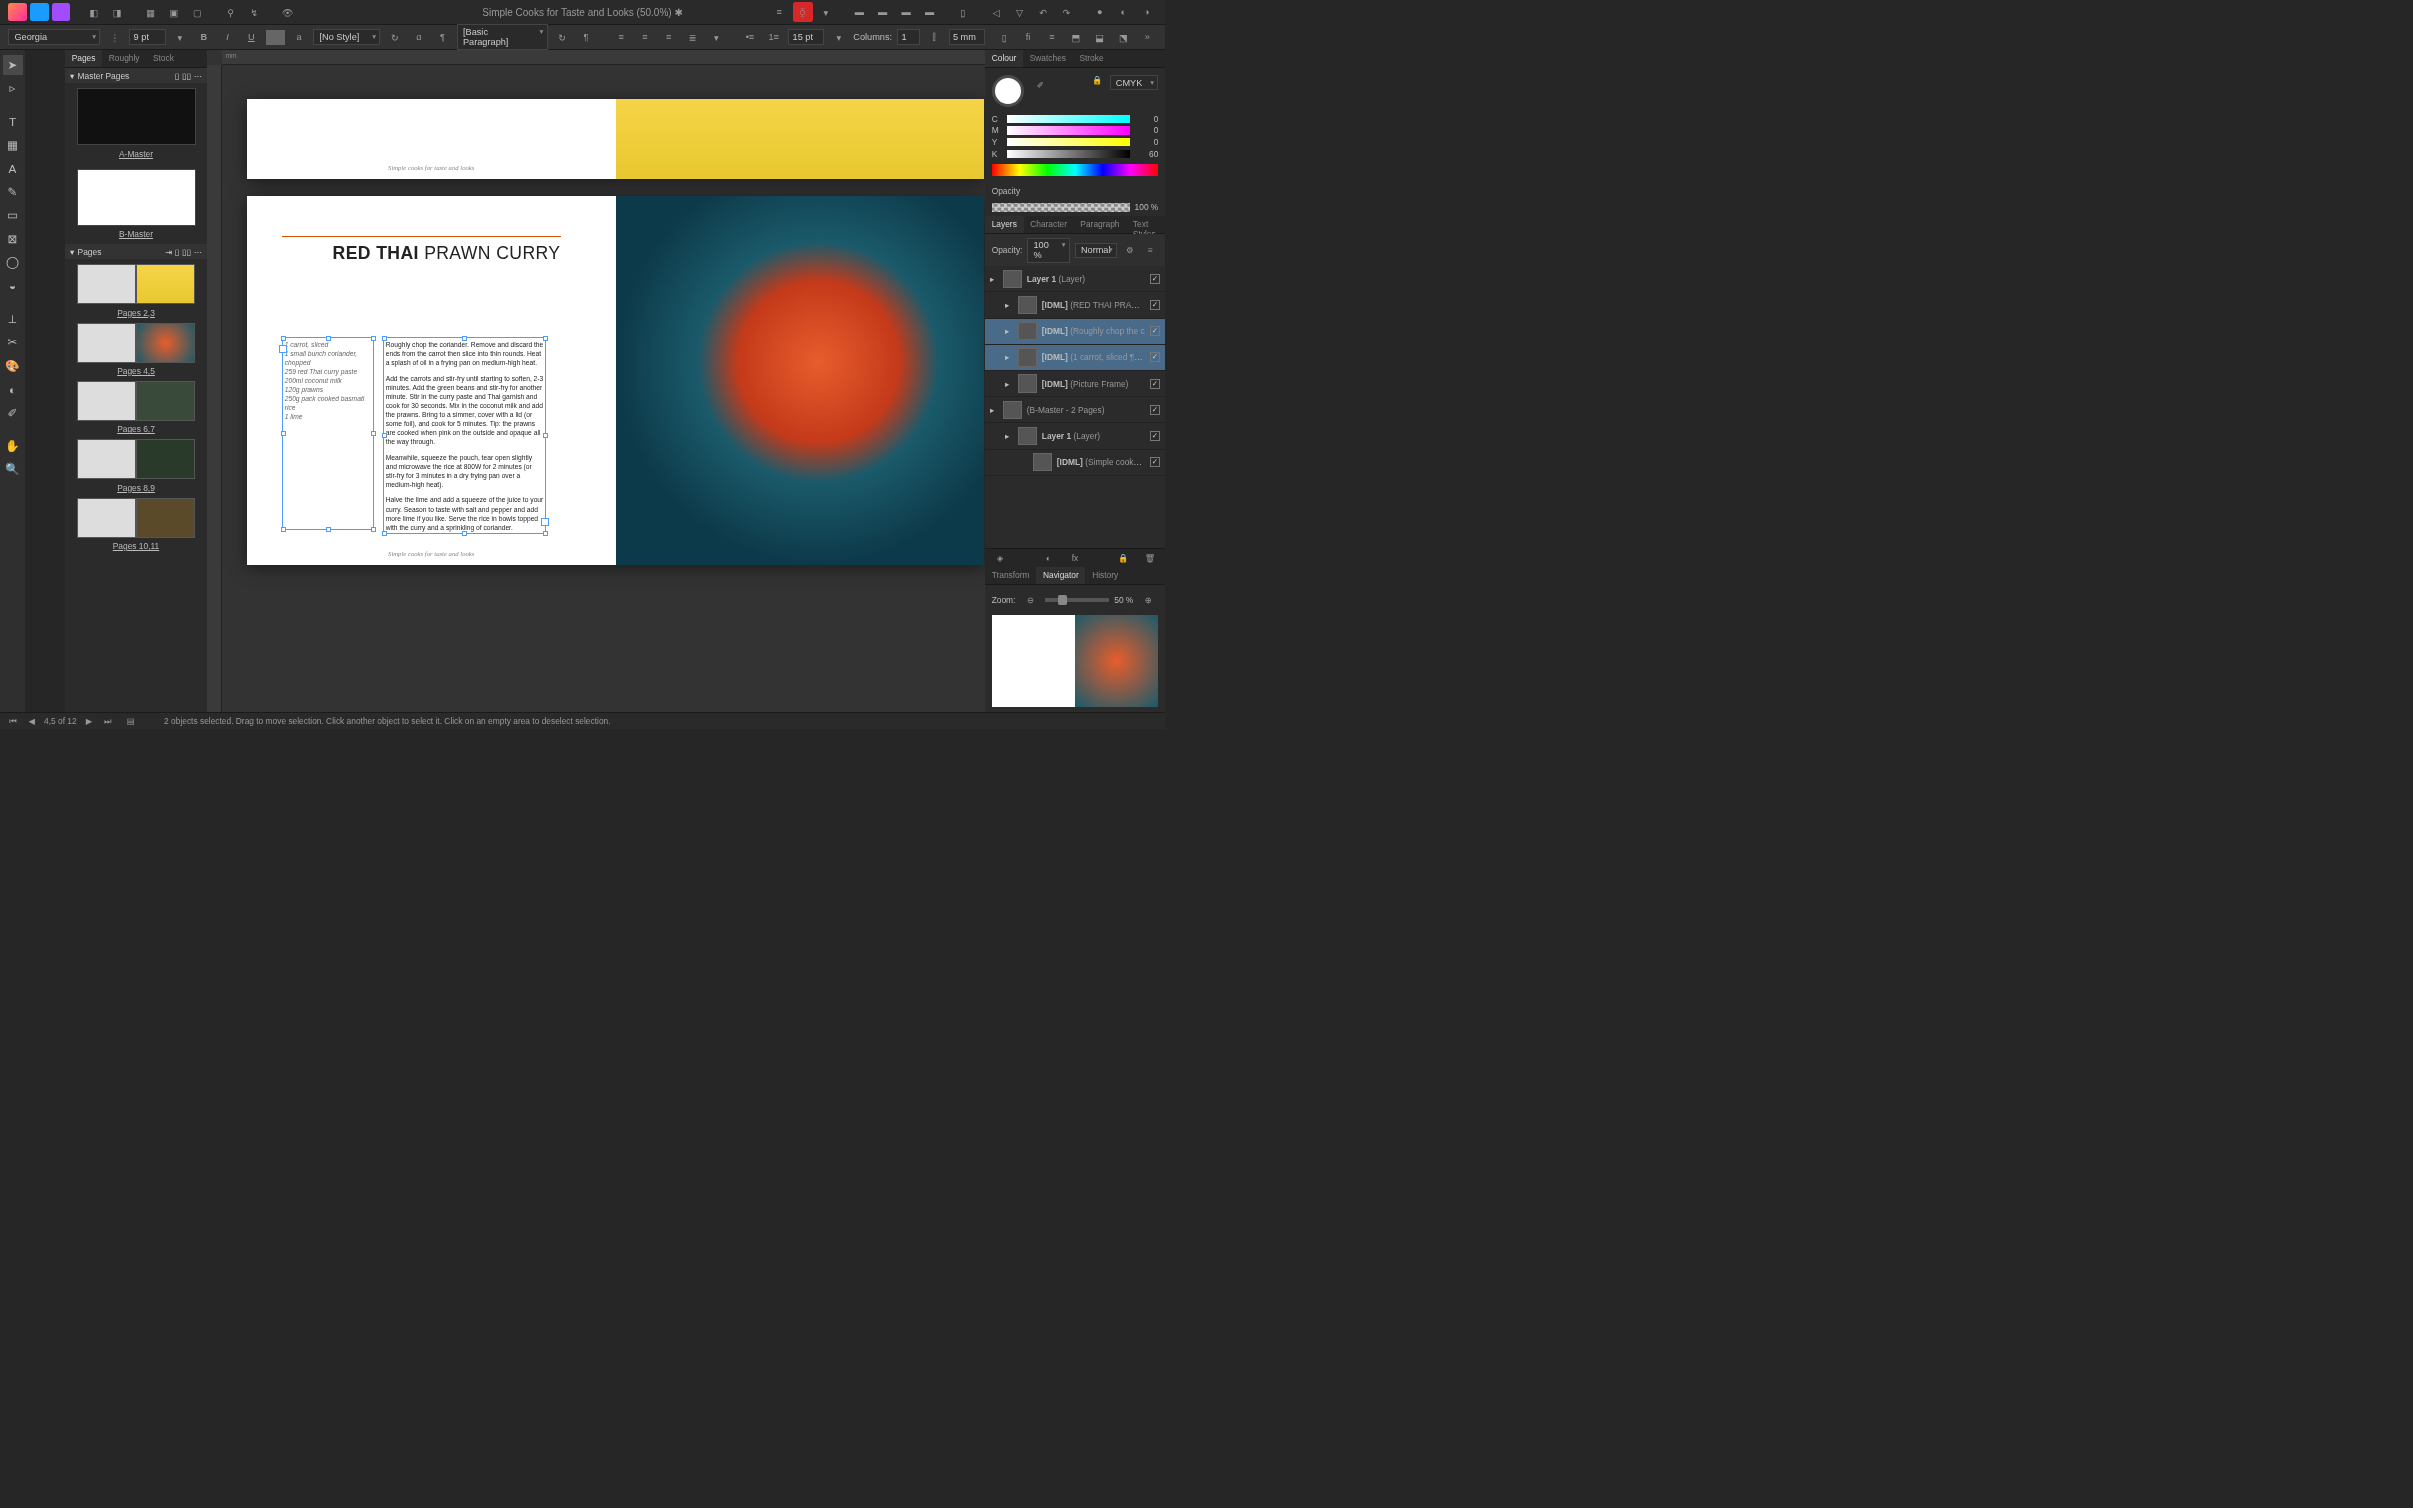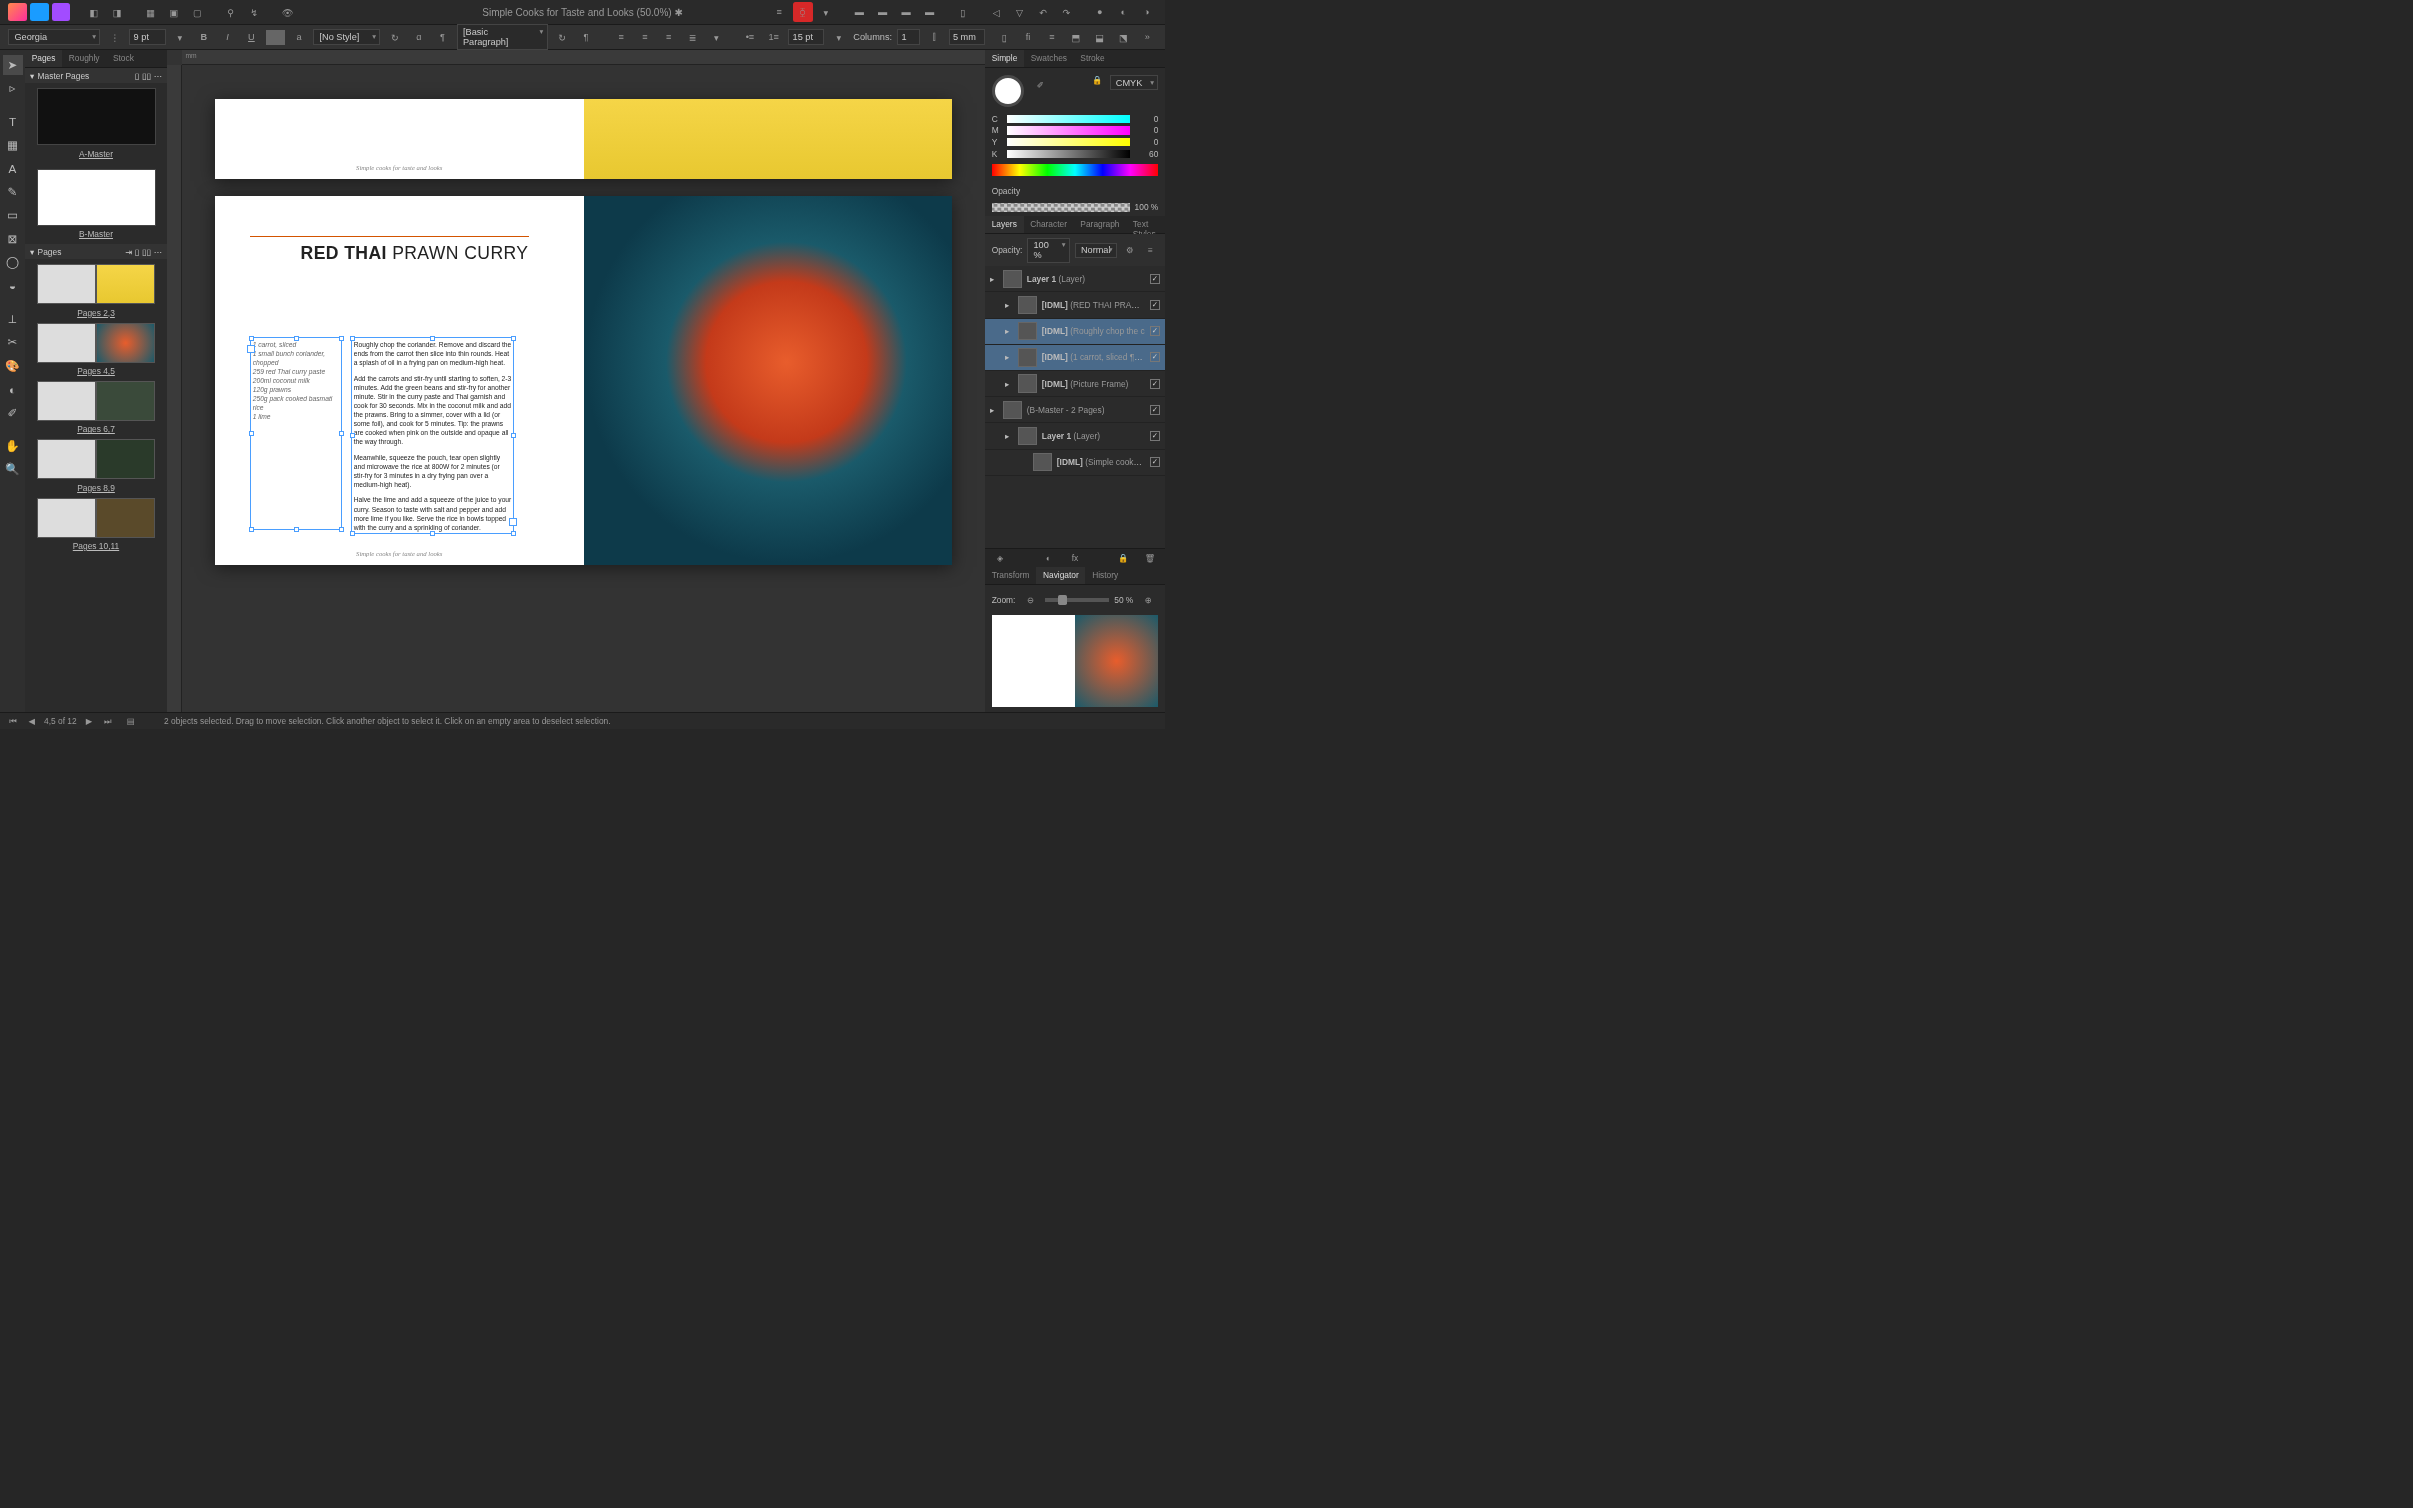--- a/index.html
+++ b/index.html
@@ -16,21 +16,21 @@
 .optbar { height:25px; background:#323232; display:flex; align-items:center; padding:0 8.4px; gap:5px; border-bottom:0.8px solid #1a1a1a; font-size:9.2px; }
 .drop { background:#2a2a2a; border:0.8px solid #444; padding:1.7px 15px 1.7px 5px; color:#ccc; position:relative; min-width:42px; font-size:9.2px; }
 .drop::after{content:"▾";position:absolute;right:3.4px;top:1.7px;color:#888;font-size:7.5px;}
 .num { background:#2a2a2a; border:0.8px solid #444; padding:1.7px 3.4px; color:#ccc; width:38px; font-size:9.2px; }
 .swatch{width:20px;height:15px;background:#666;}
 
 .main { position:absolute; top:50px; bottom:17px; left:0; right:0; display:flex; }
 .ltools { width:25px; background:#2f2f2f; display:flex; flex-direction:column; padding-top:5px; gap:3.4px; align-items:center; }
 .tool { width:20px; height:20px; display:flex; align-items:center; justify-content:center; color:#bbb; cursor:pointer; font-size:11.7px; }
 .tool.sel{background:#4a4a4a;}
-.lpanel { width:142px; background:#2b2b2b; display:flex; flex-direction:column; }
+.lpanel { width:142px; background:#2b2b2b; display:flex; flex-direction:column;margin-left:40px; }
 .tabs { display:flex; background:#262626; height:18.4px; font-size:8.4px; border-bottom:0.8px solid #1a1a1a; }
 .tab { padding:3.4px 6.7px; color:#888; cursor:pointer; }
 .tab.on{color:#ddd;background:#2f2f2f;}
 .section-h { background:#333; padding:2.5px 5px; font-size:8.4px; display:flex; align-items:center; gap:3.4px; color:#ccc; }
 .section-h .sp{margin-left:auto;display:flex;gap:2.5px;}
 .thumb { margin:5px 11.7px;text-decoration:underline; }
 .thumb .tb { width:119px; height:57px; background:#111; border:0.8px solid #444; }
 .thumb .lb { text-align:center; font-size:8.4px; color:#bbb; margin-top:3.4px; }
 .thumb.white .tb{background:#fff;}
 .spread-thumb{display:flex;}
@@ -340,21 +340,21 @@
             <div class="hero"></div>
           </div>
       </div>
 
 
     </div>
   </div>
 
   <div class="rpanel">
     <div class="tabs">
-      <div class="tab on">Simple</div>
+      <div class="tab on">Colour</div>
       <div class="tab">Swatches</div>
       <div class="tab">Stroke</div>
     </div>
     <div class="colour-area">
       <div style="display:flex;align-items:flex-start;gap:6.7px">
         <div class="wheel"></div>
         <span class="iconbtn">✐</span>
         <span style="flex:1"></span>
         <span>🔒</span>
         <div class="drop">CMYK</div>

